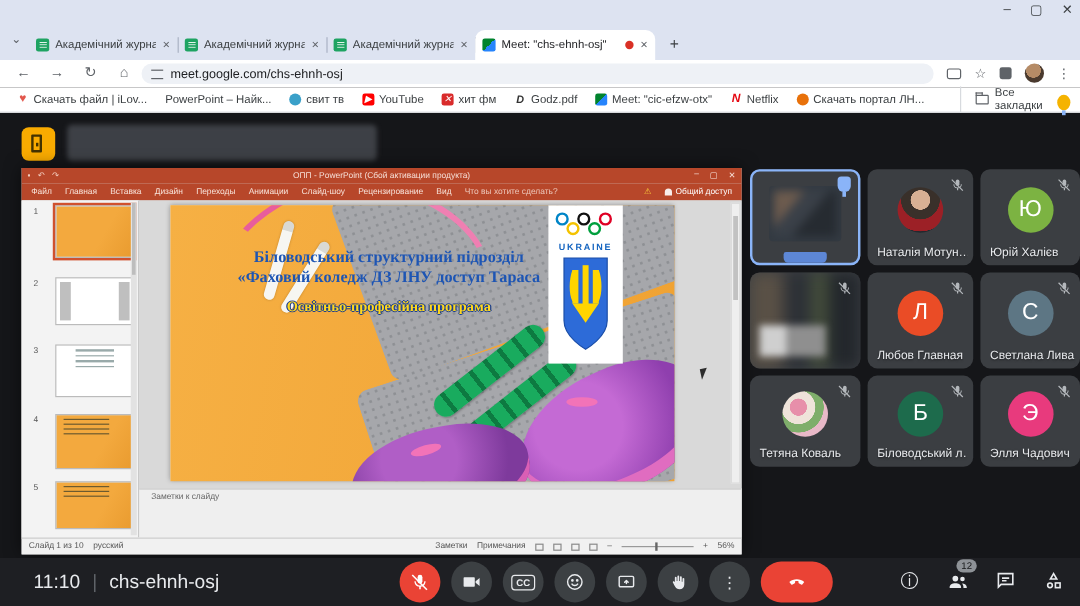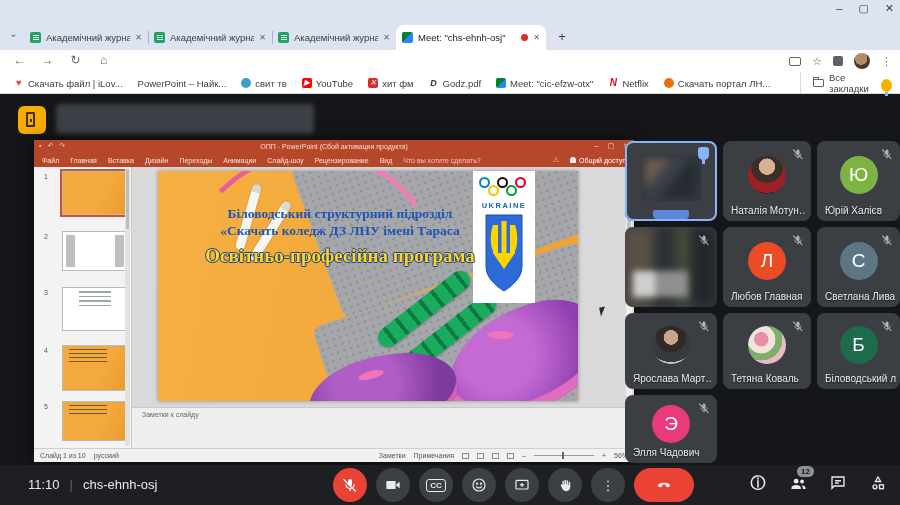--- a/index.html
+++ b/index.html
@@ -54,21 +54,21 @@
   .folder { width:11px; height:8px; border:1.2px solid #5f6368; border-radius:1px; position:relative; }
   .folder:before { content:""; position:absolute; left:-1px; top:-3px; width:4px; height:2px; border:1.2px solid #5f6368; border-bottom:none; }
 
   
   .meet-logo { position:absolute; left:18px; top:106px; width:28px; height:28px; background:#f9ab00; border-radius:6px; }
   .meet-logo i { position:absolute; left:8px; top:6px; width:9px; height:15px; border:2px solid #433200; border-radius:1px; }
   .meet-logo i:after { content:""; position:absolute; right:1px; top:5px; width:2px; height:3px; background:#433200; }
   .blurbar { position:absolute; left:56px; top:104px; width:258px; height:30px; background:#45484e; border-radius:4px; filter:blur(2px); opacity:.85; }
 
   
-  .ppt { position:absolute; left:34px; top:140px; width:600px; height:322px; background:#dcdcdc; box-shadow:0 0 14px rgba(0,0,0,.6); }
+  .ppt { position:absolute; left:18px; top:140px; width:600px; height:322px; background:#dcdcdc; box-shadow:0 0 14px rgba(0,0,0,.6); }
   .ppt-title { position:absolute; left:0; top:0; right:0; height:13px; background:#b7472a; color:#f6ded6; font-size:7px; }
   .qat { position:absolute; left:5px; top:2px; letter-spacing:2px; font-size:7px; color:#f3cdbf; }
   .ppt-title .t { position:absolute; left:0; right:0; top:2.5px; text-align:center; }
   .ppt-wctl { position:absolute; right:5px; top:2px; display:flex; gap:9px; font-size:7px; color:#f6ded6; }
   .ppt-ribbon { position:absolute; left:0; top:13px; right:0; height:14px; background:#b7472a; display:flex; align-items:center; gap:11px; padding:0 8px; font-size:7px; color:#f8e3da; }
   .ppt-ribbon .spacer { flex:1; }
   .warn { color:#ffd43b; font-size:7px; }
   .share { display:flex; gap:3px; align-items:center; color:#fff; }
   .pticon { width:6px; height:6px; border-radius:50% 50% 0 0; background:#fff; opacity:.9; }
 
@@ -114,21 +114,21 @@
   .rings .c1 { left:6px; top:6px; border-color:#0085c7; }
   .rings .c2 { left:24px; top:6px; border-color:#111; }
   .rings .c3 { left:42px; top:6px; border-color:#df0024; }
   .rings .c4 { left:15px; top:14px; border-color:#f4c300; }
   .rings .c5 { left:33px; top:14px; border-color:#009f3d; }
   .ukr { text-align:center; font-size:7.5px; font-weight:bold; letter-spacing:1.5px; color:#1565c0; }
   .shield { display:block; margin:3px auto 0; }
 
   .slide-text { position:absolute; left:2px; top:34px; width:360px; text-align:center; font-family:"Liberation Serif", serif; font-weight:bold; }
   .blue-ln { font-size:13.5px; color:#1d55b4; line-height:17px; }
-  .yellow-ln { font-size:19px; color:#ffd81e; line-height:17px;
+  .yellow-ln { font-size:12px; color:#ffd81e; line-height:17px;
     text-shadow:1px 0 0 #1d3f8f,-1px 0 0 #1d3f8f,0 1px 0 #1d3f8f,0 -1px 0 #1d3f8f; }
   .gap8 { height:8px; }
 
   .notes { position:absolute; left:98px; right:0; bottom:0; height:41px; background:#efefef; border-top:1px solid #c9c9c9; font-size:7px; color:#666; padding:3px 10px; }
   .ppt-status { position:absolute; left:0; bottom:0; right:0; height:14px; background:#f1f1f1; border-top:1px solid #cfcfcf; font-size:7px; color:#555; display:flex; align-items:center; padding:0 6px; gap:8px; }
   .ppt-status .spacer { flex:1; }
   .vbox { width:7px; height:6px; border:1px solid #8a8a8a; display:inline-block; }
   .zslider { width:60px; height:1px; background:#9a9a9a; position:relative; display:inline-block; }
   .zslider i { position:absolute; left:28px; top:-3px; width:2.5px; height:7px; background:#666; }
 
@@ -154,30 +154,30 @@
   .blurmos2 { position:absolute; left:8px; bottom:10px; width:60%; height:26px; background:linear-gradient(90deg,#cfcfcf 0 40%, #8f8f8f 41%); filter:blur(3px); }
   .vidbg { position:absolute; inset:0; background:linear-gradient(90deg,#969a9e 0 52%,#aeb3b8 53% 68%,#e3e8ec 69% 86%,#c4cad0 87%); }
   .vwin { position:absolute; right:14px; top:0; bottom:0; width:34px; background:#e9edf0; box-shadow:inset 0 0 0 1px #b9bfc5; }
   .vbody { position:absolute; left:50%; bottom:-8px; transform:translateX(-50%); width:90px; height:40px; background:#3d4348; border-radius:18px 18px 0 0; }
   .vhead { position:absolute; left:50%; top:8px; transform:translateX(-50%); width:34px; height:38px; background:#c89e85; border-radius:46% 46% 42% 42%; }
   .vhair { position:absolute; left:50%; top:4px; transform:translateX(-50%); width:40px; height:22px; background:#2c2622; border-radius:50% 50% 0 0; }
   .vglasses { position:absolute; left:50%; top:22px; transform:translateX(-50%); width:30px; height:7px; border:1px solid #d8c59a; border-radius:4px; }
 
   
   .bbar { position:absolute; left:0; top:465px; width:900px; height:40px; background:#1e1f23; }
-  .binfo { position:absolute; left:28px; top:12px; display:flex; gap:10px; font-size:13px; color:#e8eaed; }
+  .binfo { position:absolute; left:28px; top:12px; display:flex; gap:10px; font-size:16px; color:#e8eaed; }
   .binfo .sep { color:#5f6368; }
   .ctrls { position:absolute; left:333px; top:3px; display:flex; gap:9px; align-items:center; }
   .cbtn { width:34px; height:34px; border-radius:50%; background:#3c4043; display:flex; align-items:center; justify-content:center; }
   .cbtn.red { background:#ea4335; }
   .cbtn.endcall { width:60px; border-radius:17px; }
   .cbtn svg { display:block; }
   .ccbox { font-size:8px; font-weight:bold; color:#e8eaed; border:1.5px solid #e8eaed; border-radius:3px; padding:1px 3px; }
   .rcluster { position:absolute; right:12px; top:9px; display:flex; gap:20px; align-items:center; }
-  .ric { position:relative; width:20px; height:20px; display:flex; align-items:flex-start; justify-content:center;font-weight:bold; }
+  .ric { position:relative; width:20px; height:20px; display:flex; align-items:center; justify-content:center; }
   .badge { position:absolute; top:-8px; right:-6px; background:#8e9297; color:#17181a; font-size:8px; border-radius:7px; padding:1px 4px; }
 </style>
 </head>
 <body>
 
 <div id="app">
 
   <div class="titlebar">
     <div class="tabsearch">⌄</div>
     <div class="tabs">
@@ -210,20 +210,24 @@
       <span>✕</span>
     </div>
   </div>
 
   <div class="toolbar">
     <div class="nav">
       <span>←</span>
       <span>→</span>
       <span>↻</span>
       <span>⌂</span>
+    </div>
+    <div class="urlbar">
+      <span class="tuneicon"></span>
+      <span class="url">meet.google.com/chs-ehnh-osj</span>
     </div>
     <div class="tbicons">
       <span class="casticon"></span>
       <span>☆</span>
       <span class="puzzle"></span>
       <span class="avatar16"></span>
       <span>⋮</span>
     </div>
   </div>
 
@@ -368,21 +372,21 @@
                 <rect x="19.5" y="8" width="5" height="38"></rect>
                 <rect x="28" y="12" width="5" height="28"></rect>
                 <path d="M11 40h22l-11 16z"></path>
                 <path d="M11 12c-3 8-3 20 0 26l3-2c-2-6-2-18 0-22zM33 12c3 8 3 20 0 26l-3-2c2-6 2-18 0-22z"></path>
               </g>
             </svg>
           </div>
 
           <div class="slide-text">
             <div class="blue-ln">Біловодський структурний підрозділ</div>
-            <div class="blue-ln">«Скачать коледж ДЗ ЛНУ імені Тараса</div>
+            <div class="blue-ln">«Фаховий коледж ДЗ ЛНУ доступ Тараса</div>
             <div class="gap8"></div>
             <div class="yellow-ln">Освітньо-професійна програма</div>
           </div>
         </div>
         <div class="vscroll">
             <i></i>
           </div>
         <div class="cursor"></div>
       </div>
 
@@ -457,29 +461,20 @@
       <div class="init" style="background: rgb(93, 118, 132);">С</div>
       <svg class="micoff" viewBox="0 0 24 24" fill="#c9cdd1">
           <path d="M12 14a3 3 0 0 0 3-3V6a3 3 0 0 0-6 0v5a3 3 0 0 0 3 3z"></path>
           <path d="M17.4 11a5.4 5.4 0 0 1-10.8 0H5a7 7 0 0 0 6 6.9V21h2v-3.1a7 7 0 0 0 6-6.9z"></path>
           <rect x="2" y="3" width="2" height="26" transform="rotate(-45 3 4)"></rect>
         </svg>
       <span class="pname">Светлана Лива…</span>
     </div>
 
     <div class="tile">
-      <div class="pphoto ph-yar"></div>
-      <svg class="micoff" viewBox="0 0 24 24" fill="#c9cdd1">
-          <path d="M12 14a3 3 0 0 0 3-3V6a3 3 0 0 0-6 0v5a3 3 0 0 0 3 3z"></path>
-          <path d="M17.4 11a5.4 5.4 0 0 1-10.8 0H5a7 7 0 0 0 6 6.9V21h2v-3.1a7 7 0 0 0 6-6.9z"></path>
-          <rect x="2" y="3" width="2" height="26" transform="rotate(-45 3 4)"></rect>
-        </svg>
-      <span class="pname">Ярослава Март…</span>
-    </div>
-    <div class="tile">
       <div class="pphoto ph-kov"></div>
       <svg class="micoff" viewBox="0 0 24 24" fill="#c9cdd1">
           <path d="M12 14a3 3 0 0 0 3-3V6a3 3 0 0 0-6 0v5a3 3 0 0 0 3 3z"></path>
           <path d="M17.4 11a5.4 5.4 0 0 1-10.8 0H5a7 7 0 0 0 6 6.9V21h2v-3.1a7 7 0 0 0 6-6.9z"></path>
           <rect x="2" y="3" width="2" height="26" transform="rotate(-45 3 4)"></rect>
         </svg>
       <span class="pname">Тетяна Коваль</span>
     </div>
     <div class="tile">
       <div class="init" style="background: rgb(29, 107, 76);">Б</div>

